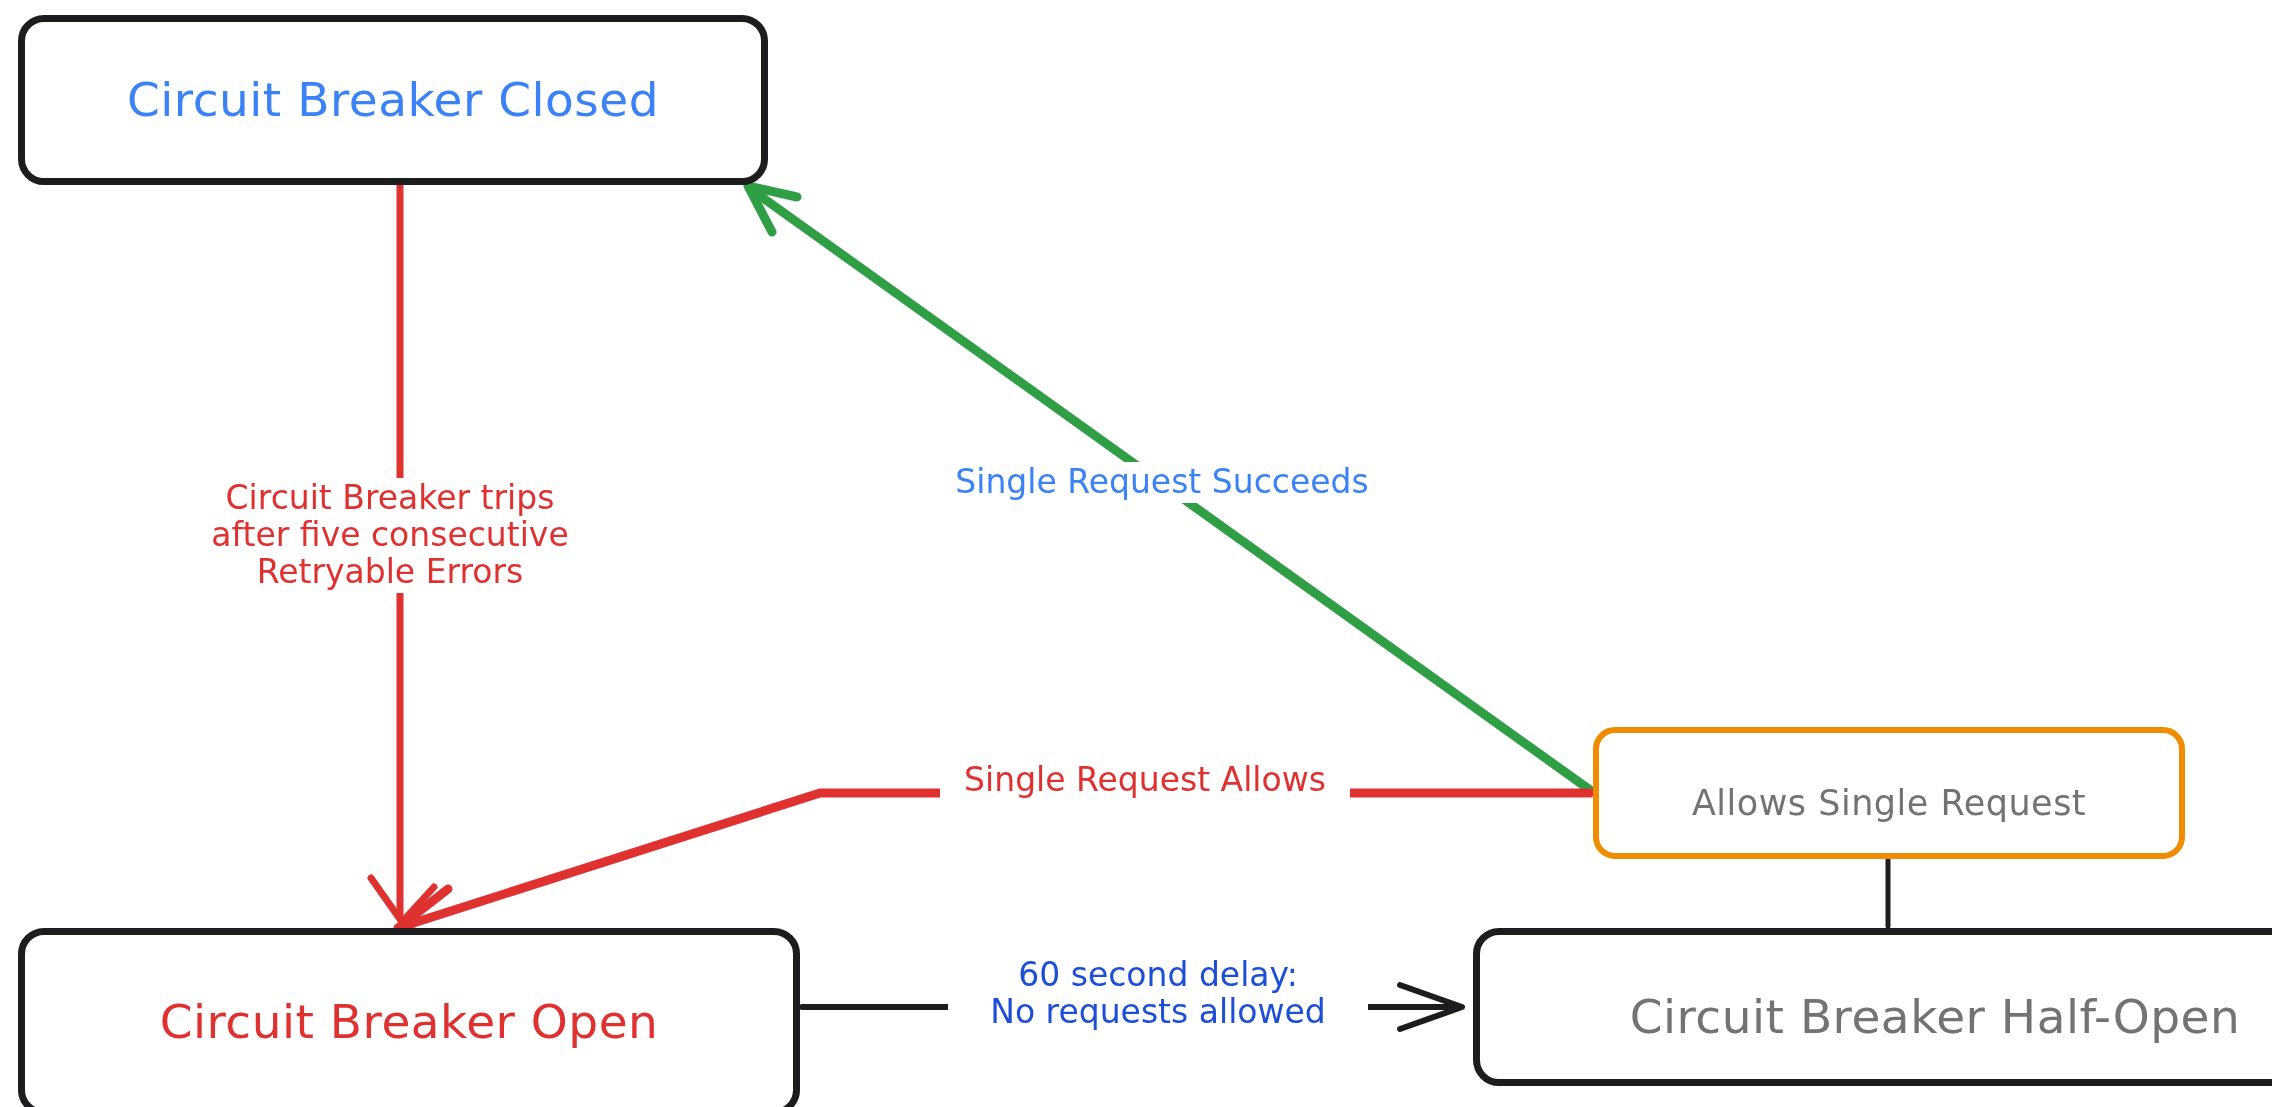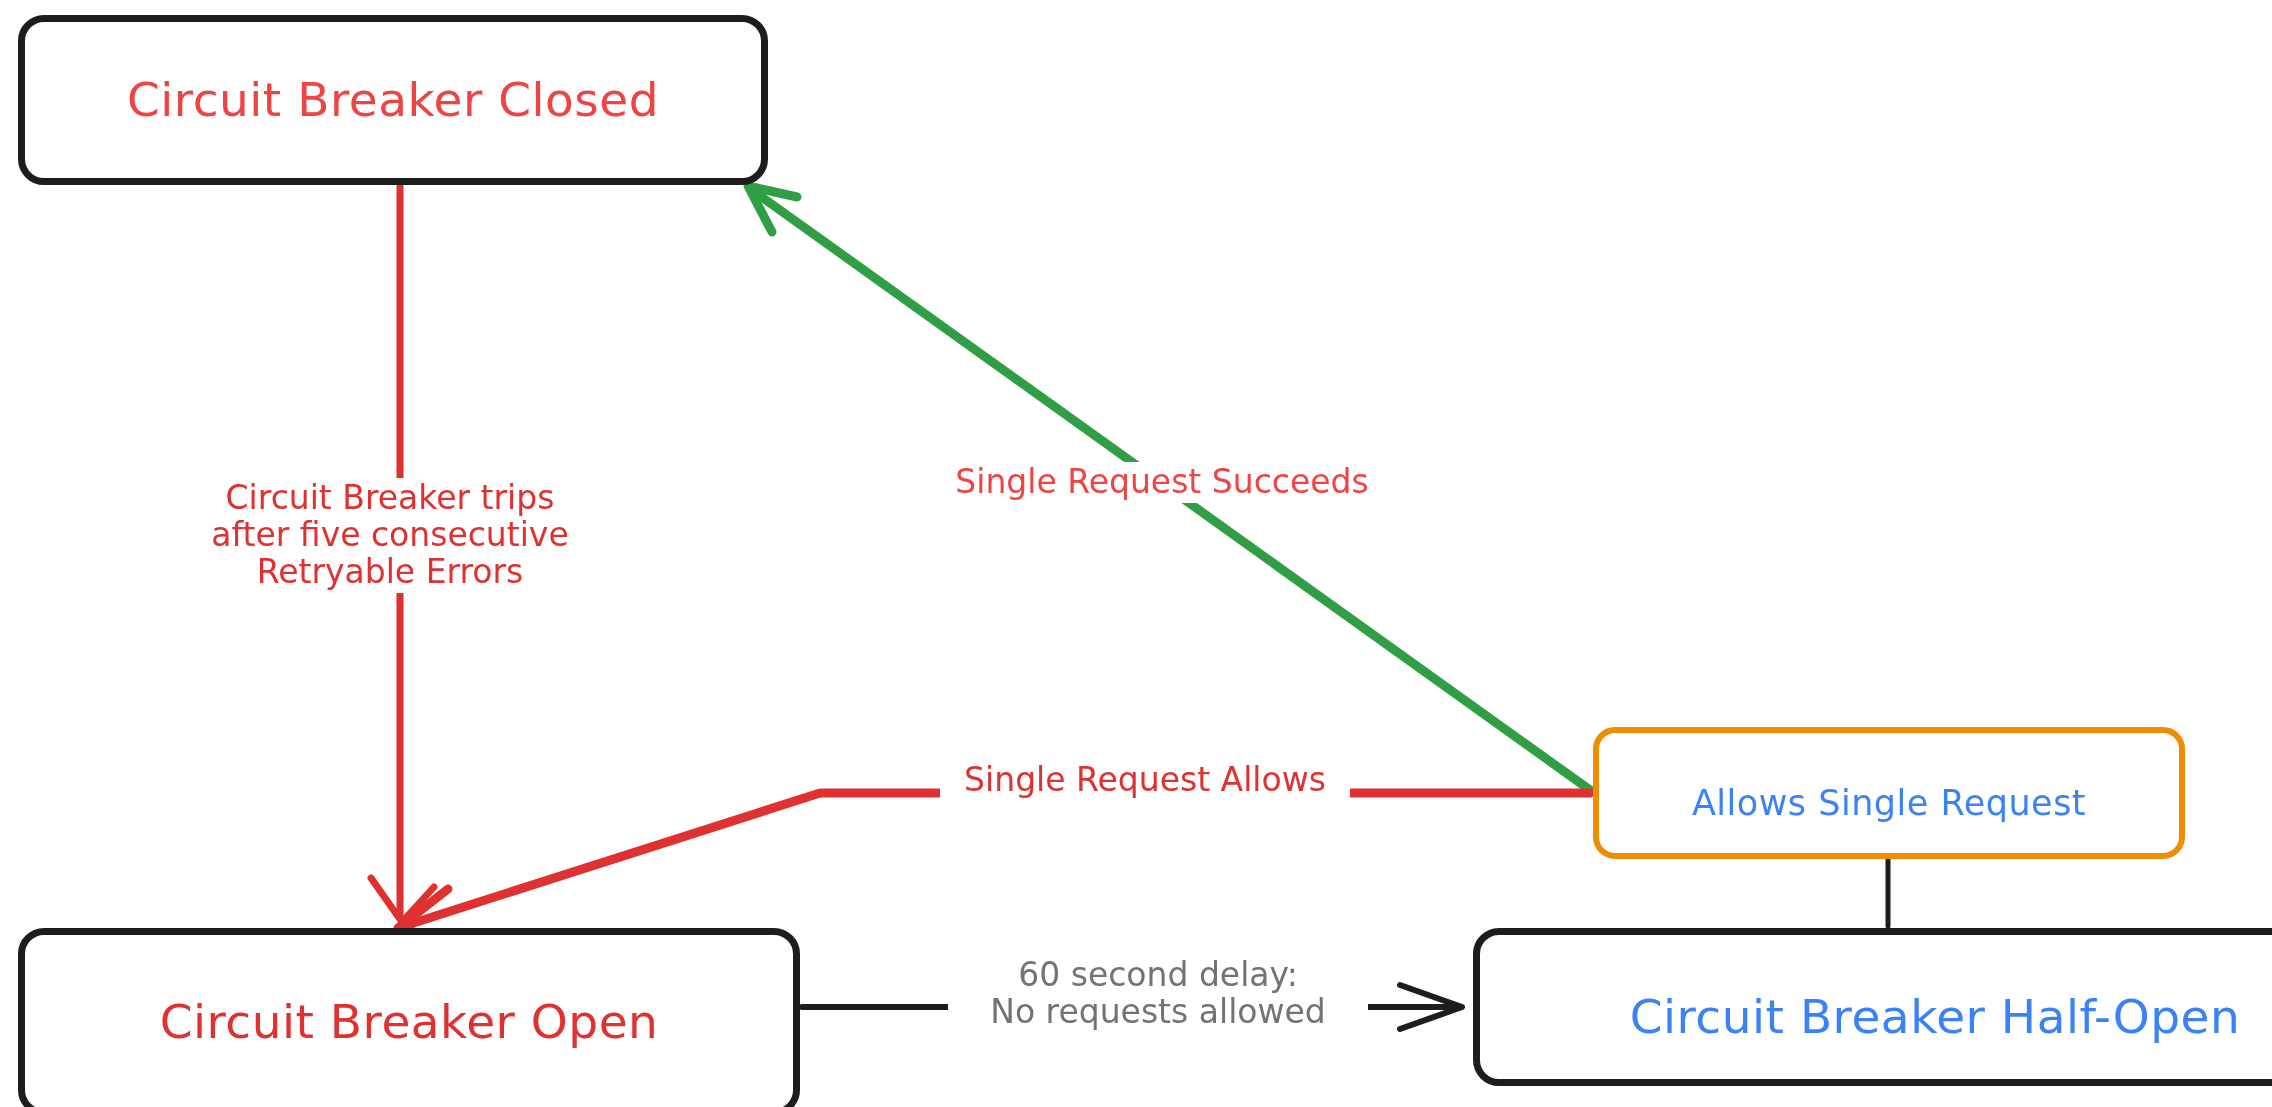--- a/index.html
+++ b/index.html
@@ -43,24 +43,24 @@
     border: 6px solid #f08c00;
     border-radius: 22px;
   }
   .node-label {
     font-family: "DejaVu Sans", sans-serif;
     font-weight: 400;
     letter-spacing: 0.5px;
     white-space: nowrap;
     line-height: 1.1;
   }
-  .label-green  { color: #ef4444; }
+  .label-green  { color: #3b82f6; }
   .label-red    { color: #e03131; }
-  .label-orange { color: #3b82f6; margin-top: 20px; }
-  .label-black  { color: #737373; }
+  .label-orange { color: #737373; margin-top: 20px; }
+  .label-black  { color: #1d4ed8; }
 
   .size-lg { font-size: 47px; }
   .size-md { font-size: 35px; }
 
   .edge-label {
     position: absolute;
     z-index: 4;
     background: #ffffff;
     font-family: "DejaVu Sans", sans-serif;
     font-size: 33px;

